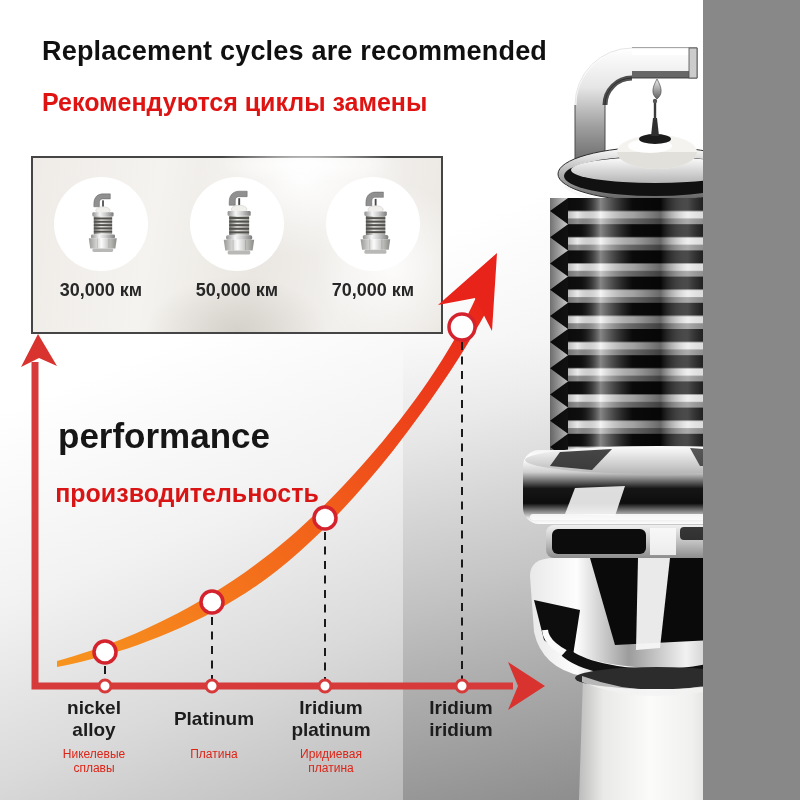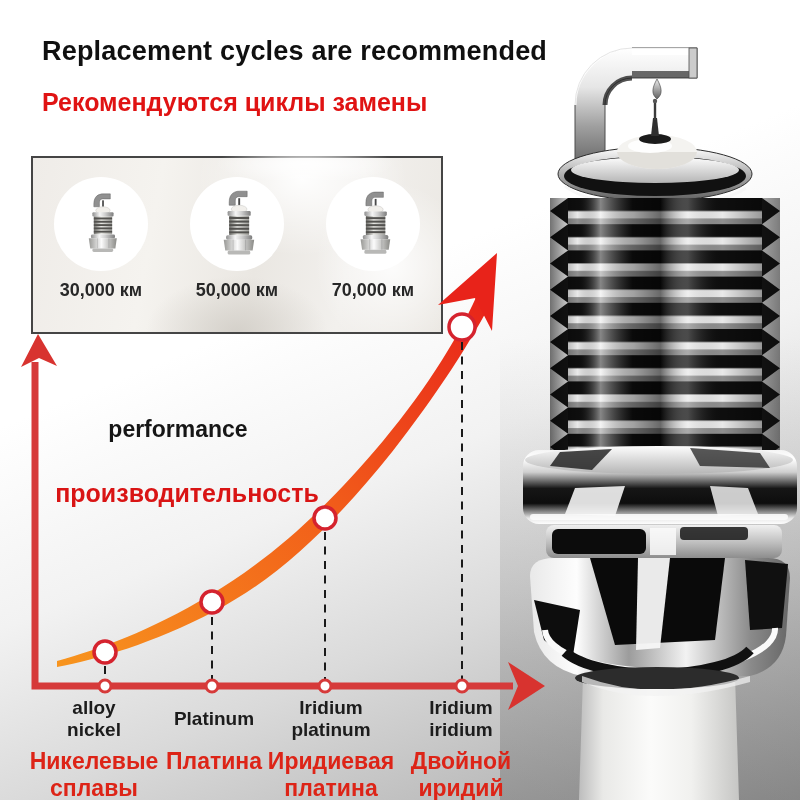--- a/index.html
+++ b/index.html
@@ -1,17 +1,17 @@
 <!DOCTYPE html>
 <html><head>
 <meta charset="utf-8">
 <style>
   html,body{margin:0;padding:0;background:#888;}
   .stage{
-    position:relative;width:800px;height:800px;overflow:hidden;
+    position:relative;width:703px;height:800px;overflow:hidden;
     font-family:"Liberation Sans","DejaVu Sans",sans-serif;
     background:linear-gradient(158deg,#ffffff 38%,#f2f2f2 56%,#dadada 72%,#bcbcbc 88%,#a3a3a3 100%);
   }
   .right-shade{position:absolute;right:0;top:0;width:300px;height:100%;z-index:0;
     background:linear-gradient(to bottom,rgba(255,255,255,0) 42%,rgba(95,95,95,.16) 70%,rgba(70,70,70,.30) 100%);}
   .title{position:absolute;left:42px;top:36px;font-size:27px;font-weight:700;color:#101010;letter-spacing:.2px;z-index:5;}
   .subtitle{position:absolute;left:42px;top:88px;font-size:25px;font-weight:700;color:#e01313;z-index:5;}
 
   .cycles-box{position:absolute;left:31px;top:156px;width:408px;height:174px;border:2px solid #454545;
     background:
@@ -23,29 +23,29 @@
   .smoke{position:absolute;left:180px;top:138px;width:250px;height:52px;z-index:2;
     background:radial-gradient(ellipse 50% 50% at 50% 50%,rgba(255,255,255,.95),rgba(255,255,255,0) 72%);}
   .cycle-cell{flex:1 1 0;display:flex;flex-direction:column;align-items:center;padding-top:19px;}
   .cycle-circle{width:94px;height:94px;border-radius:50%;background:#ffffff;display:flex;align-items:center;justify-content:center;}
   .cycle-label{margin-top:9px;font-size:18px;font-weight:700;color:#272727;white-space:nowrap;}
   .cycle-label.hot{color:#e0201c;}
 
   .chart-svg{position:absolute;left:0;top:0;z-index:3;pointer-events:none;}
   .plug-svg{position:absolute;left:520px;top:0;z-index:4;pointer-events:none;}
 
-  .chart-title-en{position:absolute;left:58px;top:416px;width:240px;text-align:center;
-    font-size:23px;font-weight:700;color:#161616;z-index:5;}
+  .chart-title-en{position:absolute;left:58px;top:416px;width:240px;text-align:left;
+    font-size:35px;font-weight:700;color:#161616;z-index:5;}
   .chart-title-ru{position:absolute;left:37px;top:479px;width:300px;text-align:center;
     font-size:25px;font-weight:700;color:#d91414;z-index:5;}
 
   .xcol{position:absolute;top:697px;width:130px;text-align:center;z-index:5;}
   .xen{height:44px;display:flex;flex-direction:column;justify-content:center;
     font-size:19px;font-weight:700;color:#1c1c1c;line-height:1.18;}
-  .xru{margin-top:7px;font-size:23px;font-weight:700;color:#dd2417;line-height:1.16;}
+  .xru{margin-top:7px;font-size:12px;font-weight:400;color:#dd2417;line-height:1.16;}
   .xen div:empty,.xru div:empty{display:none;}
 </style>
 </head>
 <body>
 
 <div class="stage">
   <div class="right-shade"></div>
 
   <div class="title">Replacement cycles are recommended</div>
   <div class="subtitle">Рекомендуются циклы замены</div>
@@ -155,22 +155,22 @@
       <circle cx="325" cy="518" r="11"></circle>
       <circle cx="462" cy="327" r="13"></circle>
     </g>
   </svg>
 
   <div class="chart-title-en">performance</div>
   <div class="chart-title-ru">производительность</div>
 
   <div class="xcol" style="left:29px">
     <div class="xen">
+        <div>nickel</div>
         <div>alloy</div>
-        <div>nickel</div>
       </div>
     <div class="xru">
         <div>Никелевые</div>
         <div>сплавы</div>
       </div>
   </div>
   <div class="xcol" style="left:149px">
     <div class="xen">
         <div>Platinum</div>
       </div>
@@ -185,24 +185,20 @@
       </div>
     <div class="xru">
         <div>Иридиевая</div>
         <div>платина</div>
       </div>
   </div>
   <div class="xcol" style="left:396px">
     <div class="xen">
         <div>Iridium</div>
         <div>iridium</div>
-      </div>
-    <div class="xru">
-        <div>Двойной</div>
-        <div>иридий</div>
       </div>
   </div>
 
   <svg class="plug-svg" width="280" height="800" viewBox="0 0 280 800">
     <defs>
       <linearGradient id="archV" x1="0" y1="0" x2="0" y2="1">
         <stop offset="0" stop-color="#ffffff"></stop>
           <stop offset=".35" stop-color="#e6e6e6"></stop>
         <stop offset=".7" stop-color="#9f9f9f"></stop>
           <stop offset="1" stop-color="#6f6f6f"></stop>

